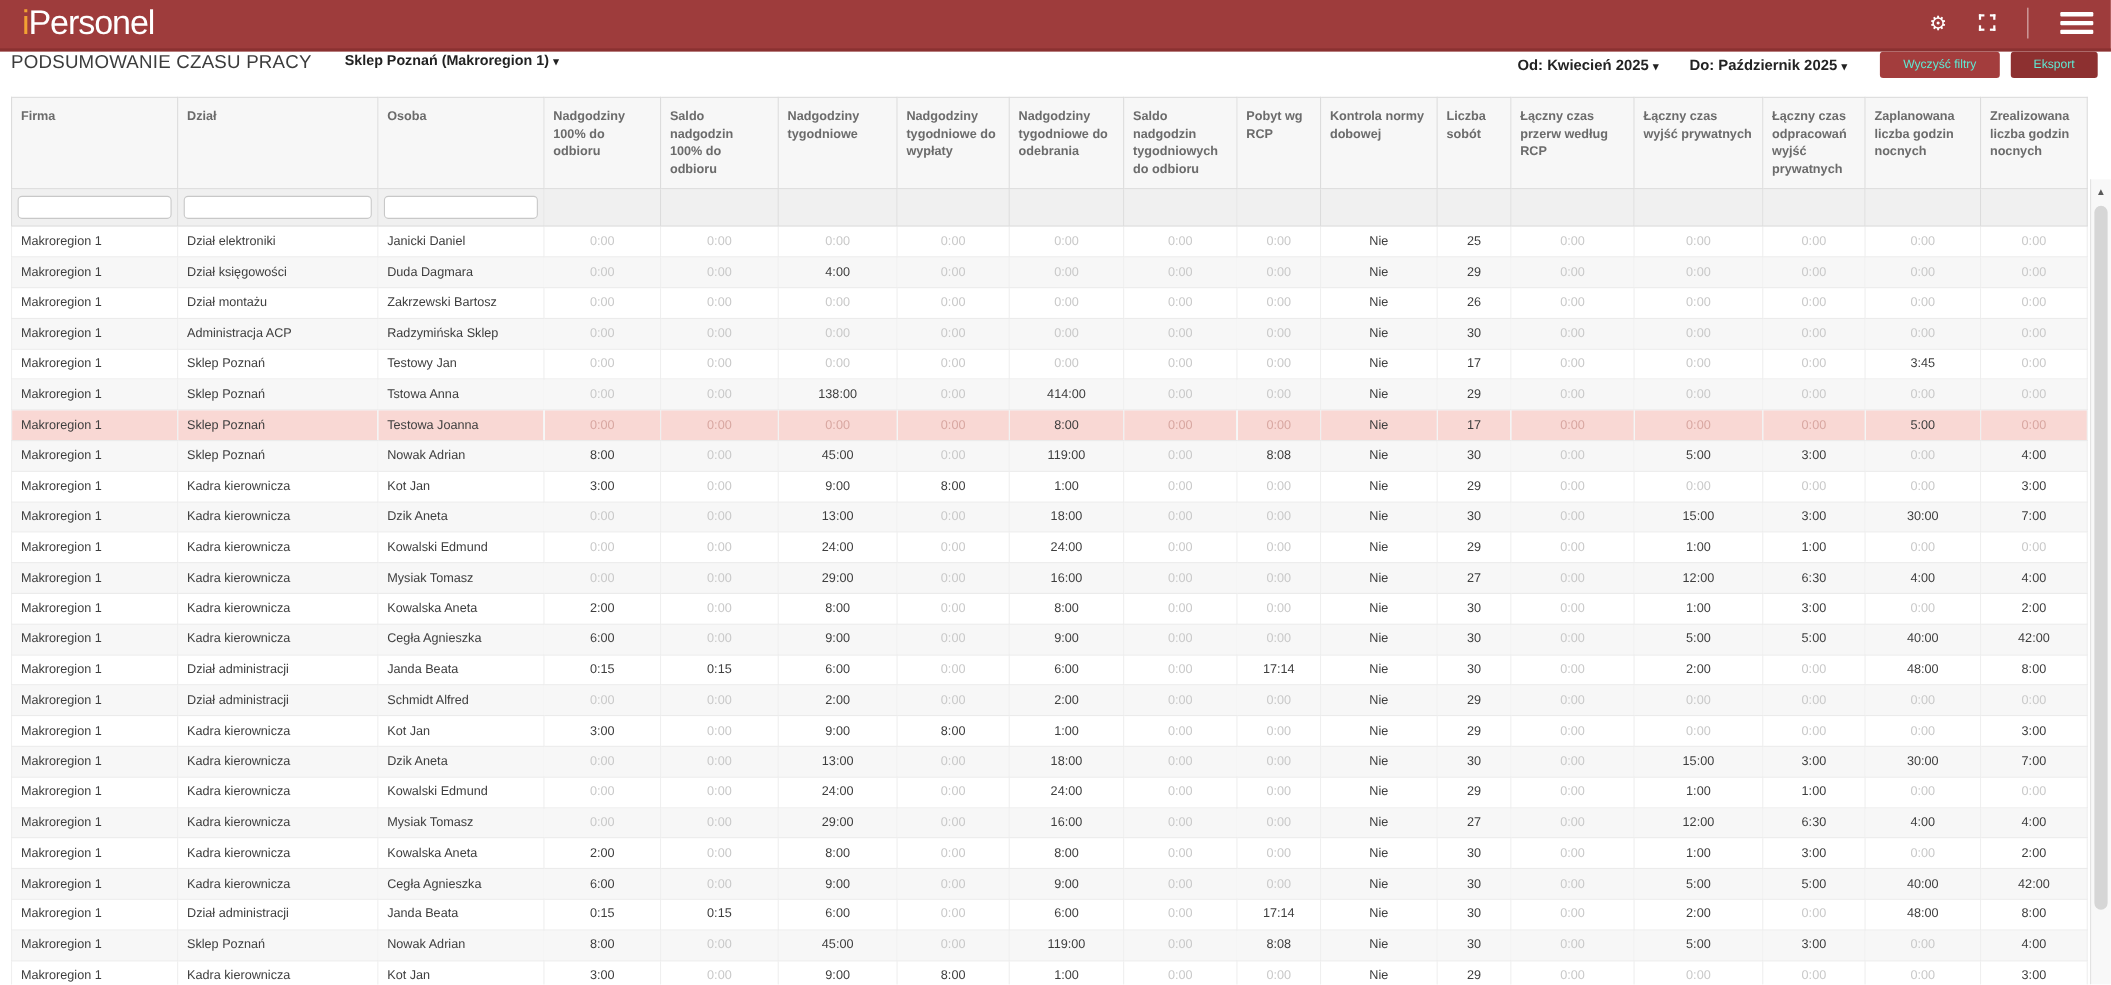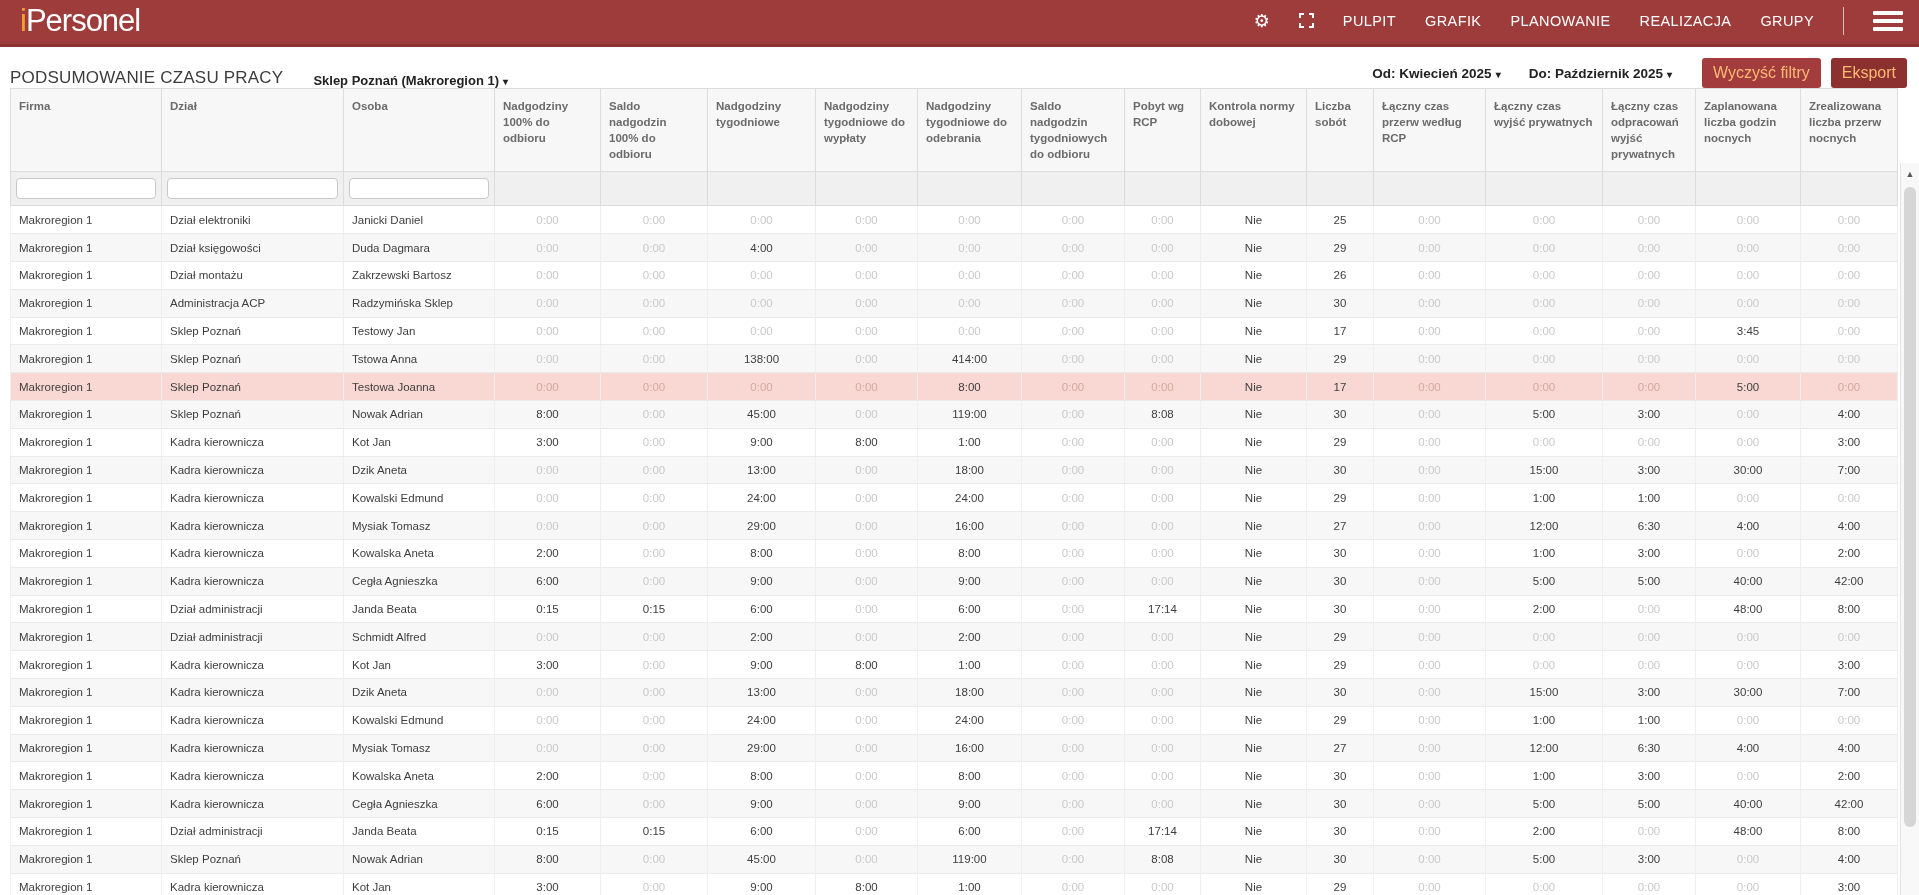--- a/index.html
+++ b/index.html
@@ -25,27 +25,27 @@
   .fs-icon i { position:absolute; width:5px; height:5px; border:2px solid #fff; }
   .fs-icon i:nth-child(1){ top:0; left:0; border-right:0; border-bottom:0; }
   .fs-icon i:nth-child(2){ top:0; right:0; border-left:0; border-bottom:0; }
   .fs-icon i:nth-child(3){ bottom:0; left:0; border-right:0; border-top:0; }
   .fs-icon i:nth-child(4){ bottom:0; right:0; border-left:0; border-top:0; }
   .v-divider { width:1px; height:28px; background:rgba(255,255,255,.65); }
   .hamburger { width:30px; display:flex; flex-direction:column; gap:4px; cursor:pointer; }
   .hamburger span { height:4px; background:#fff; border-radius:1px; }
 
   
-  .toolbar { height:41px; display:flex; align-items:flex-end; padding:0 12px 0 10px; background:#fff; }
+  .toolbar { height:41px; display:flex; align-items:flex-start; padding:0 12px 0 10px; background:#fff; }
   .page-title { font-size:17px; color:#3c3c3c; letter-spacing:.2px; white-space:nowrap; }
   .scope-select { margin-left:30px; font-size:13px; font-weight:bold; color:#222; cursor:pointer; white-space:nowrap; }
   .caret { font-size:10px; margin-left:4px; color:#222; }
   .toolbar-right { margin-left:auto; display:flex; align-items:center; gap:28px; }
   .range-select { font-size:13.5px; font-weight:bold; color:#222; cursor:pointer; white-space:nowrap; }
-  .btn { border:none; color:#fdba74; font-size:16px; padding:6px 11px; border-radius:3px;
+  .btn { border:none; color:#5eead4; font-size:11px; padding:6px 21px; border-radius:3px;
          cursor:pointer; font-family:inherit; white-space:nowrap; }
   .btn-clear { background:#a33d3d; margin-left:2px; }
   .btn-export { background:#8d3030; margin-left:-18px; }
 
   
   .table-wrap { margin-left:10px; width:1887px; }
   table { border-collapse:collapse; table-layout:fixed; width:1887px; }
   thead th {
     background:#f7f7f7; border:1px solid #dcdcdc;
     font-weight:bold; font-size:11.5px; color:#6b6b6b;
@@ -89,27 +89,20 @@
       <span class="gear-glyph">⚙</span>
     </div>
     <div class="icon-btn">
       <span class="fs-icon">
           <i></i>
           <i></i>
           <i></i>
           <i></i>
         </span>
     </div>
-    <div id="nav-items" style="display:flex;gap:29px;">
-        <div class="nav-item">PULPIT</div>
-        <div class="nav-item">GRAFIK</div>
-        <div class="nav-item">PLANOWANIE</div>
-        <div class="nav-item">REALIZACJA</div>
-        <div class="nav-item">GRUPY</div>
-      </div>
     <div class="v-divider"></div>
     <div class="hamburger">
       <span></span>
         <span></span>
         <span></span>
     </div>
   </div>
 </div>
 
 <div class="toolbar">
@@ -155,21 +148,21 @@
           <th>Nadgodziny tygodniowe do wypłaty</th>
           <th>Nadgodziny tygodniowe do odebrania</th>
           <th>Saldo nadgodzin tygodniowych do odbioru</th>
           <th>Pobyt wg RCP</th>
           <th>Kontrola normy dobowej</th>
           <th>Liczba sobót</th>
           <th>Łączny czas przerw według RCP</th>
           <th>Łączny czas wyjść prywatnych</th>
           <th>Łączny czas odpracowań wyjść prywatnych</th>
           <th>Zaplanowana liczba godzin nocnych</th>
-          <th>Zrealizowana liczba przerw nocnych</th>
+          <th>Zrealizowana liczba godzin nocnych</th>
         </tr>
       </thead>
     <tbody>
       <tr class="filter-row" id="filter-row">
           <td><input style=""></td>
           <td><input style=""></td>
           <td><input style=""></td>
           <td></td>
           <td></td>
           <td></td>

